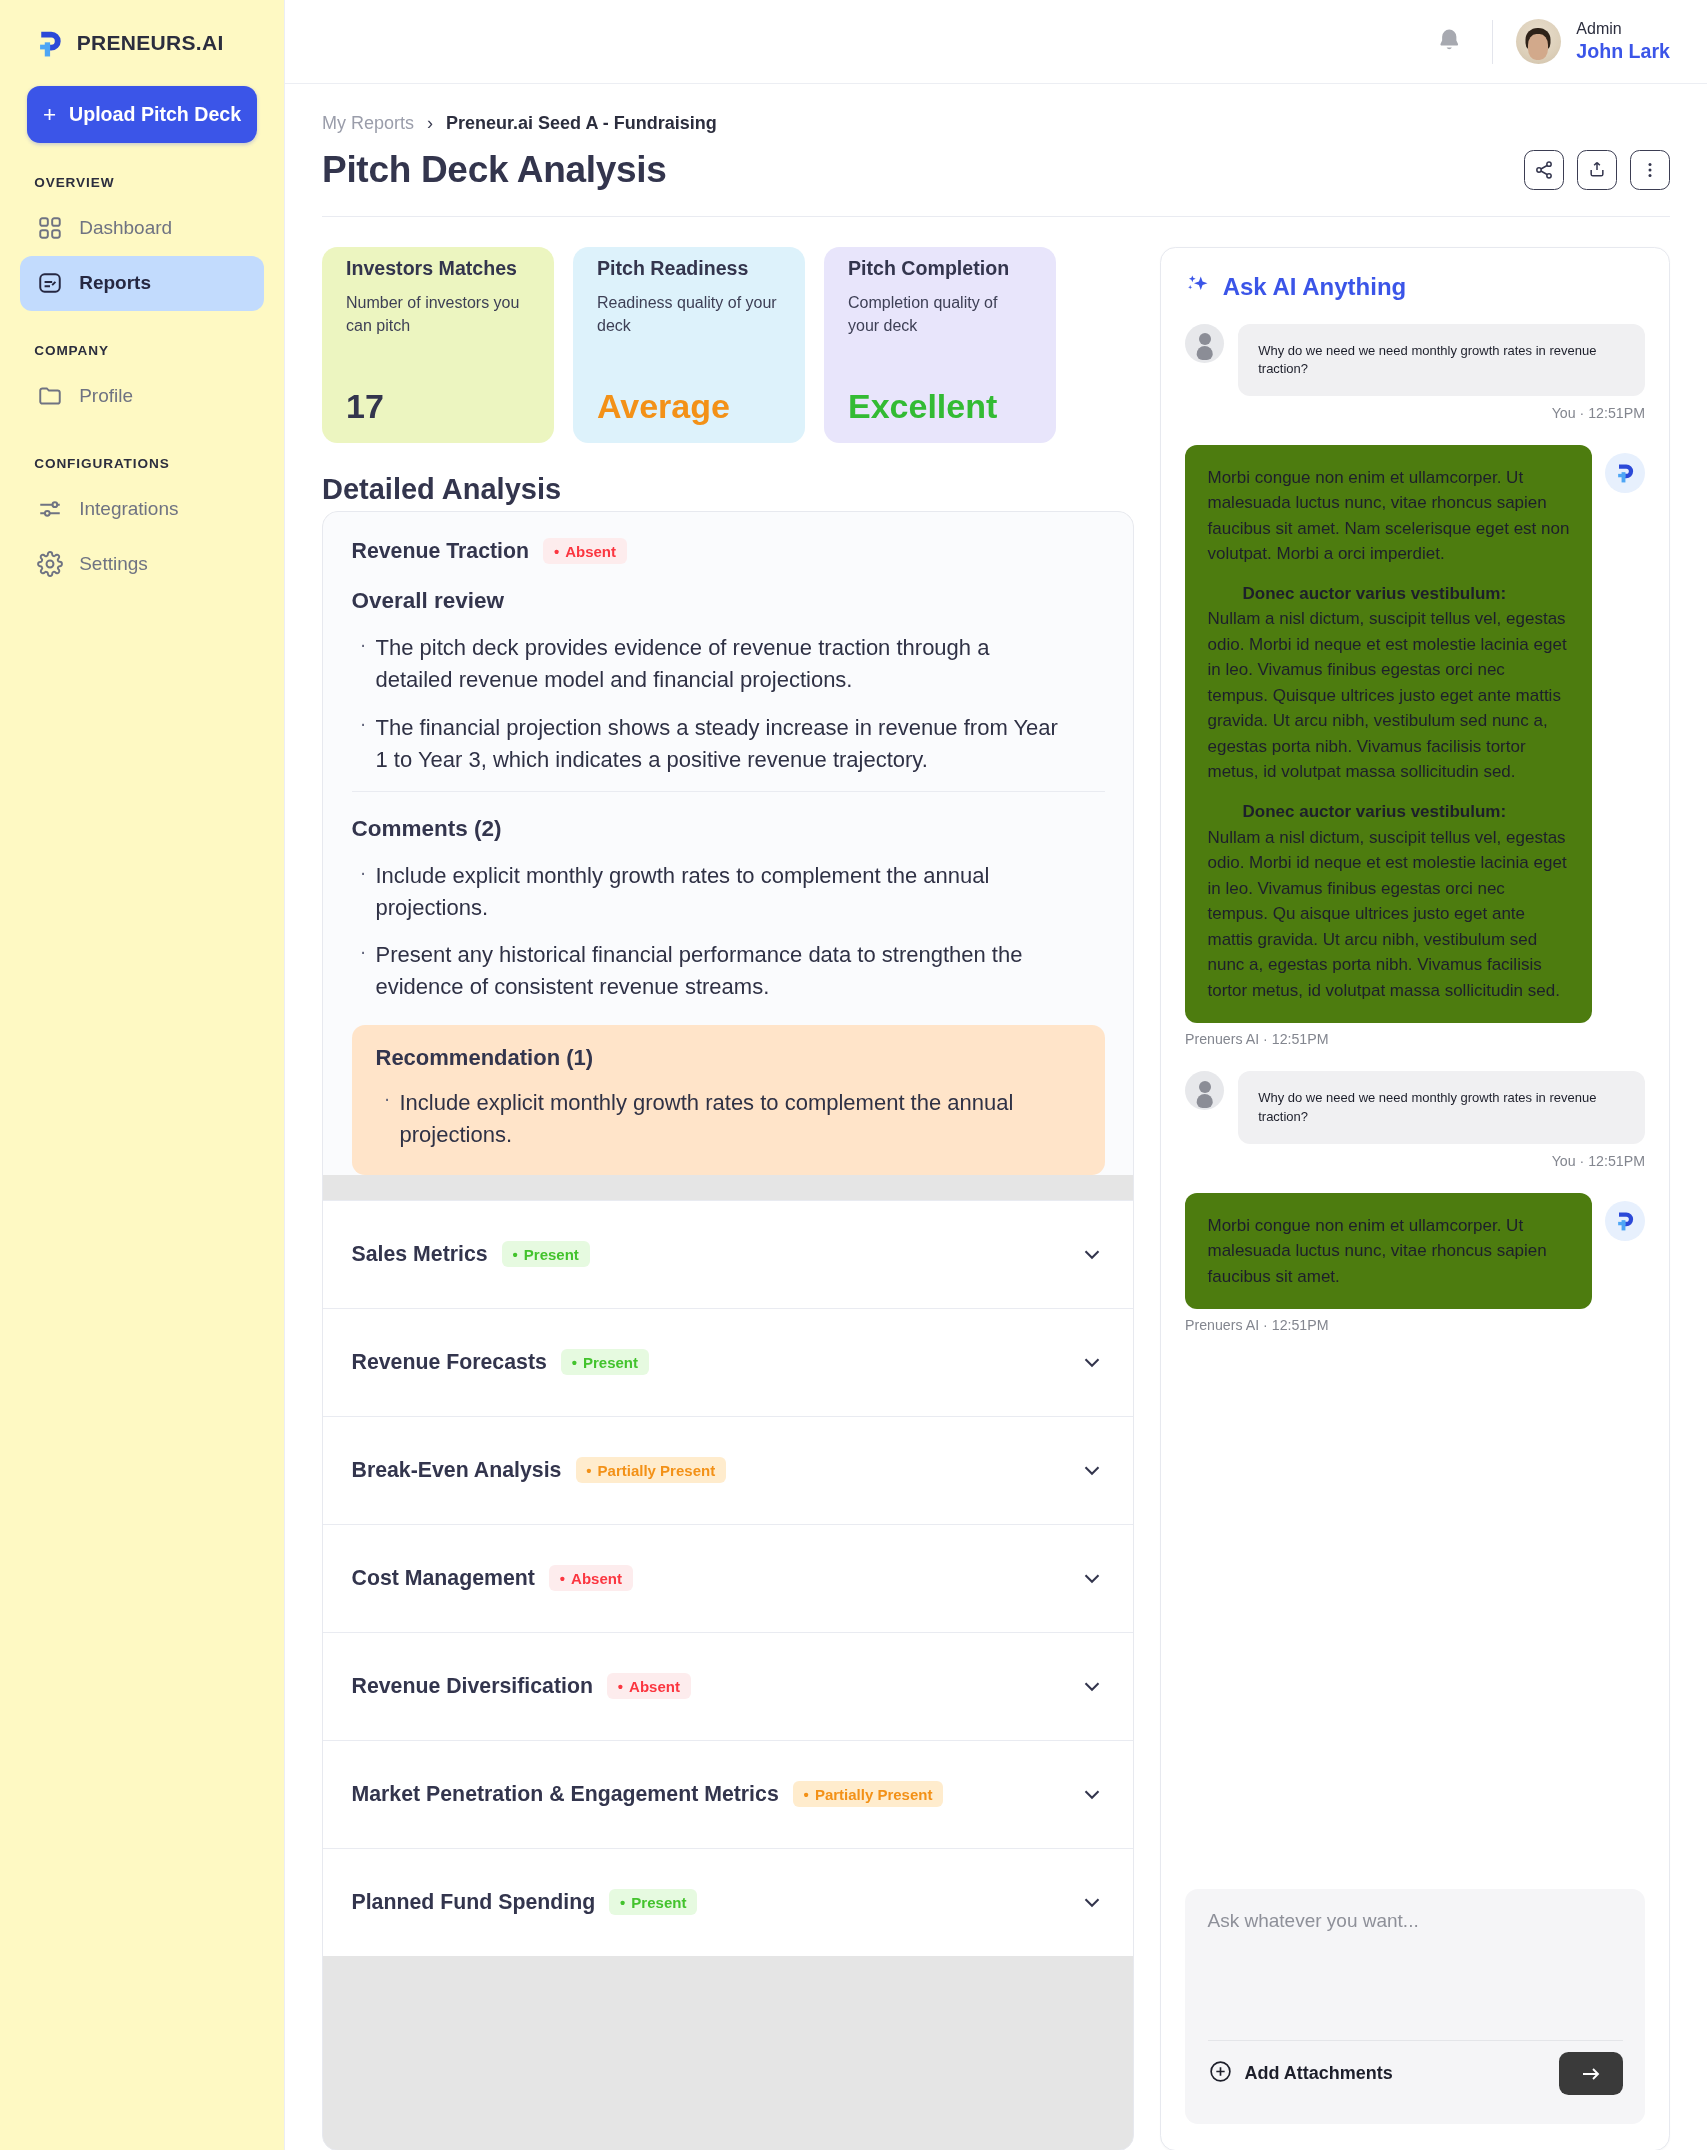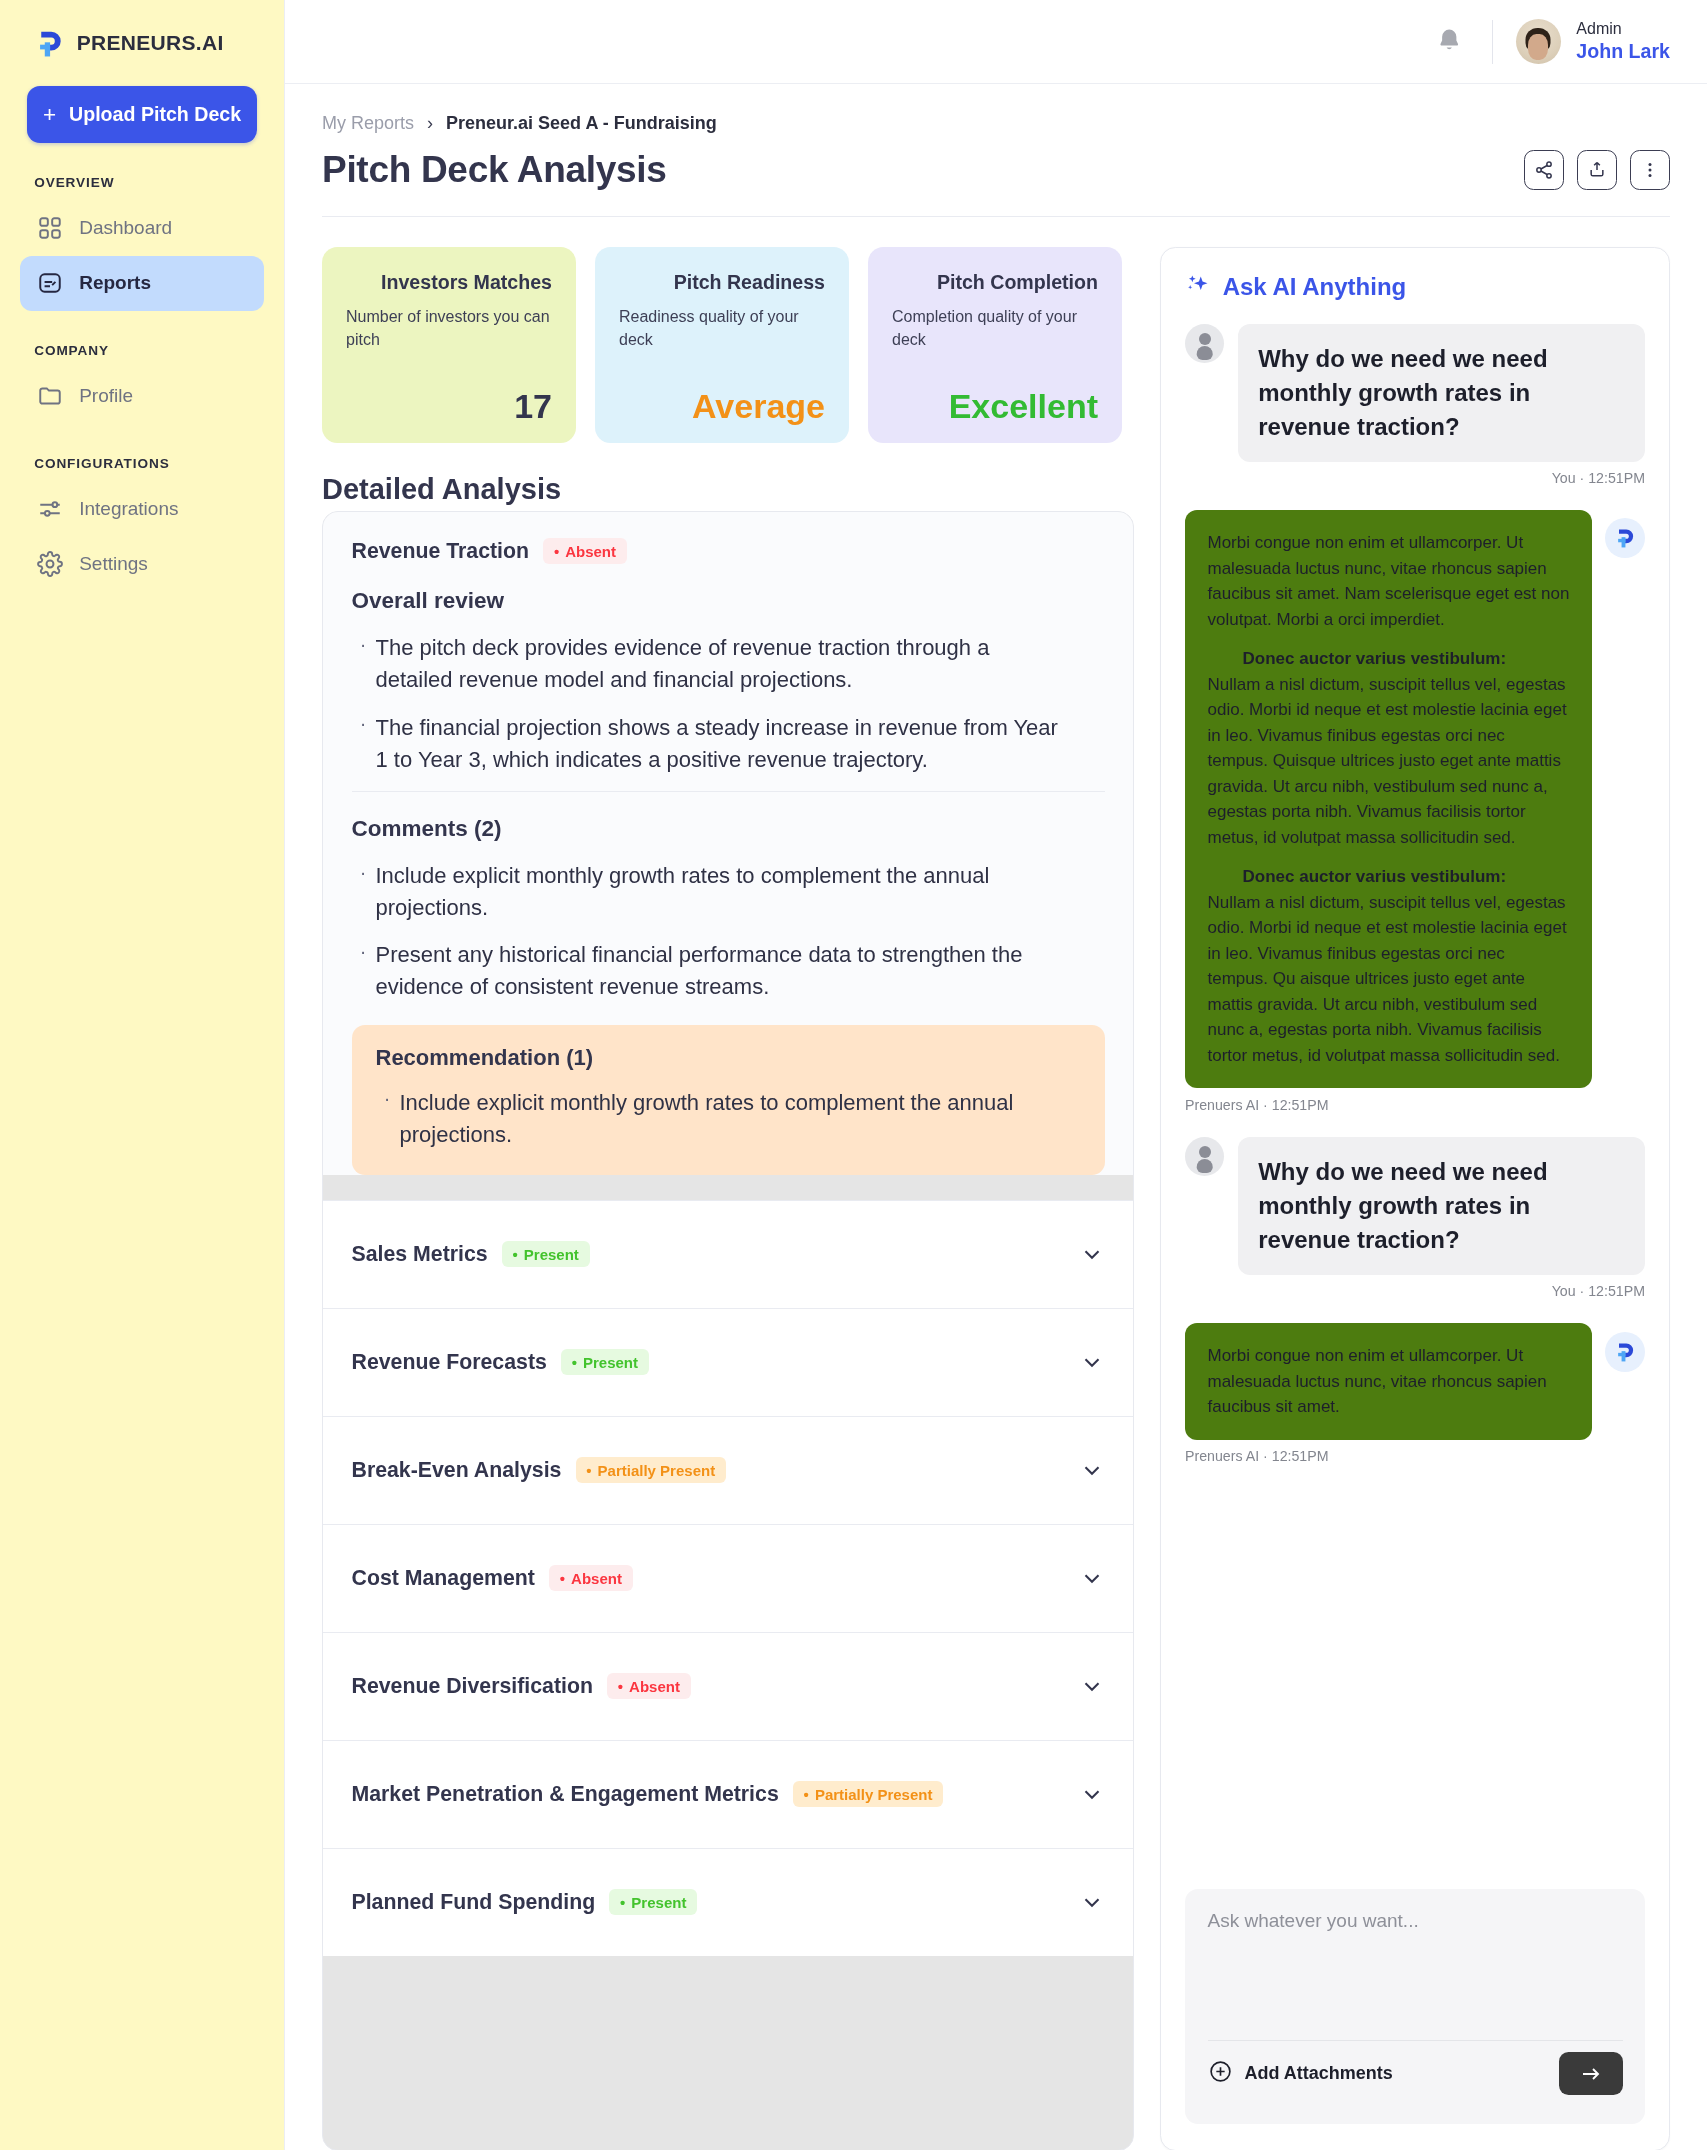--- a/index.html
+++ b/index.html
@@ -99,21 +99,21 @@
   }
 
   .hr-main { height: 1.2px; background: #e9ebf1; margin-top: 25px; }
 
   .body-grid { display: flex; gap: 26px; margin-top: 30px; flex: 1; min-height: 0; }
   .left-col { width: 812px; min-width: 812px; display: flex; flex-direction: column; }
   .right-col { flex: 1; display: flex; }
 
   
   .metrics { display: flex; gap: 19px; }
-  .metric-card { width: 254px; border-radius: 15.4px; padding: 24px 24px 20px 24px; min-height: 196px; display: flex; flex-direction: column; align-items: flex-end; }
+  .metric-card { width: 232px; border-radius: 15.4px; padding: 10px 24px 20px 24px; min-height: 196px; display: flex; flex-direction: column; }
   .m-yellow { background: #ecf5c0; }
   .m-blue   { background: #ddf2fb; }
   .m-purple { background: #e8e5fb; }
   .metric-title { font-size: 19.6px; font-weight: bold; color: #33354d; }
   .metric-sub { font-size: 16px; color: #3d3f55; margin-top: 12px; line-height: 1.42; }
   .metric-value { margin-top: auto; font-size: 34px; font-weight: bold; line-height: 1; }
   .v-dark { color: #33354d; }
   .v-orange { color: #f39117; }
   .v-green { color: #33bb33; }
 
@@ -174,21 +174,21 @@
   .chat-scroll { flex: 1; margin-top: 22.5px; overflow: hidden; min-height: 0; }
 
   .msg-user-row { display: flex; align-items: flex-start; gap: 14.2px; }
   .user-ava {
     width: 39px; height: 39px; border-radius: 50%; background: #e7e8eb; flex: none; position: relative;
   }
   .user-ava::before { content:""; position:absolute; left:50%; top:9.5px; transform:translateX(-50%); width:12px; height:12px; border-radius:50%; background:#8b8d96; }
   .user-ava::after  { content:""; position:absolute; left:50%; top:22.5px; transform:translateX(-50%); width:16.6px; height:14.2px; border-radius:8.3px 8.3px 6px 6px; background:#8b8d96; }
   .bubble-user {
     background: #f0f0f2; border-radius: 12px; padding: 18px 20px;
-    font-size: 24px; line-height: 1.42; color: #1d1f2b; flex: 1; font-weight: bold;
+    font-size: 13px; line-height: 1.42; color: #1d1f2b; flex: 1;
   }
   .stamp { font-size: 14.2px; color: #83868f; margin-top: 8.3px; }
   .stamp.right { text-align: right; }
 
   .ai-msg-row { display: flex; align-items: flex-start; gap: 13px; margin-top: 24px; }
   .bubble-ai {
     background: #4d7c0f; border-radius: 12px; padding: 20px 22.5px;
     font-size: 17px; line-height: 1.5; color: #1d1f2b; flex: 1;
   }
   .bubble-ai p { margin-bottom: 14.2px; }

